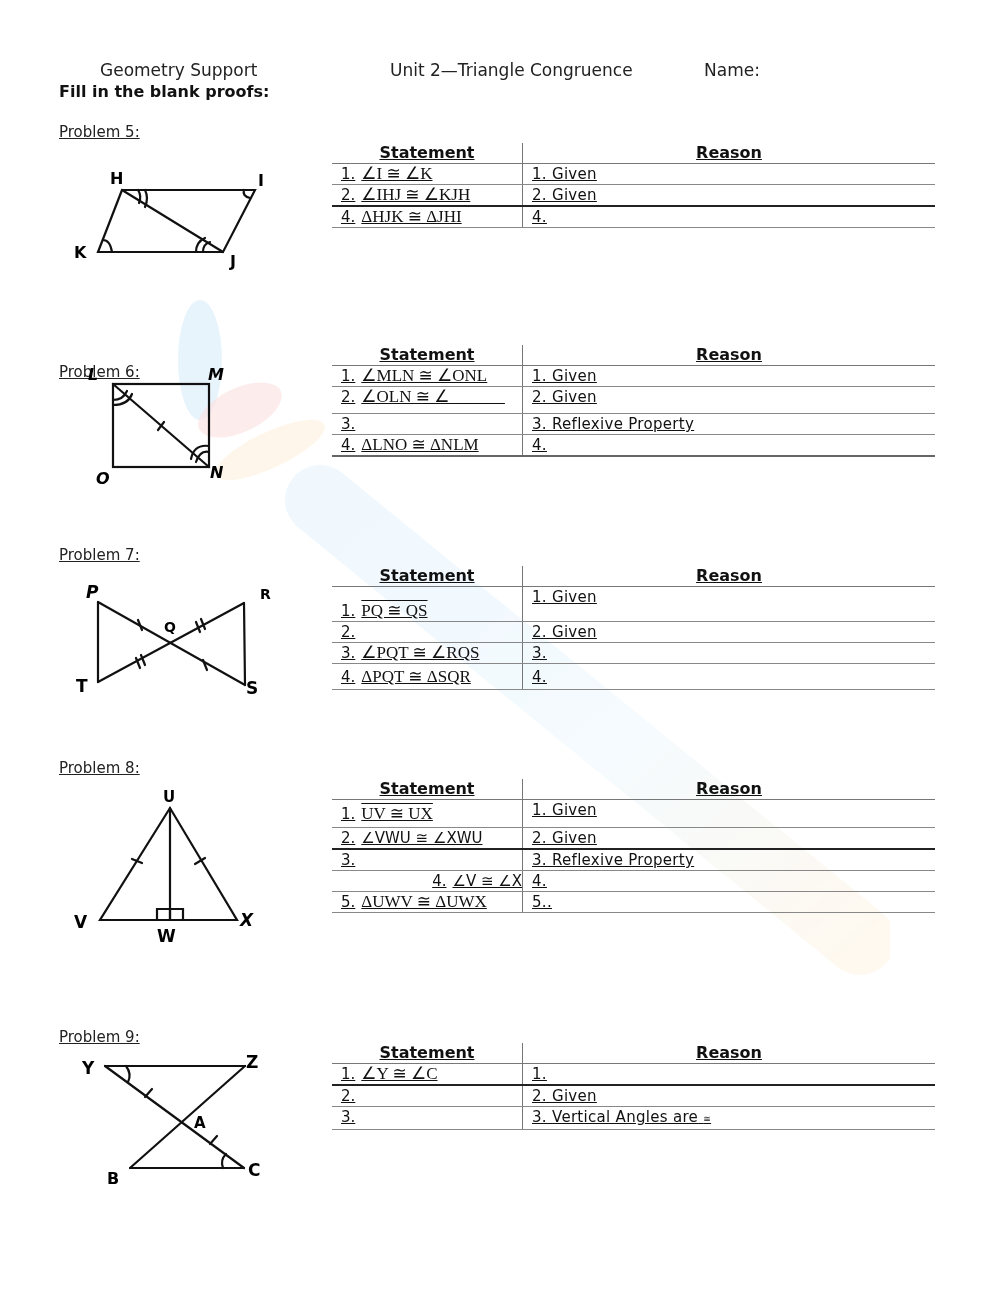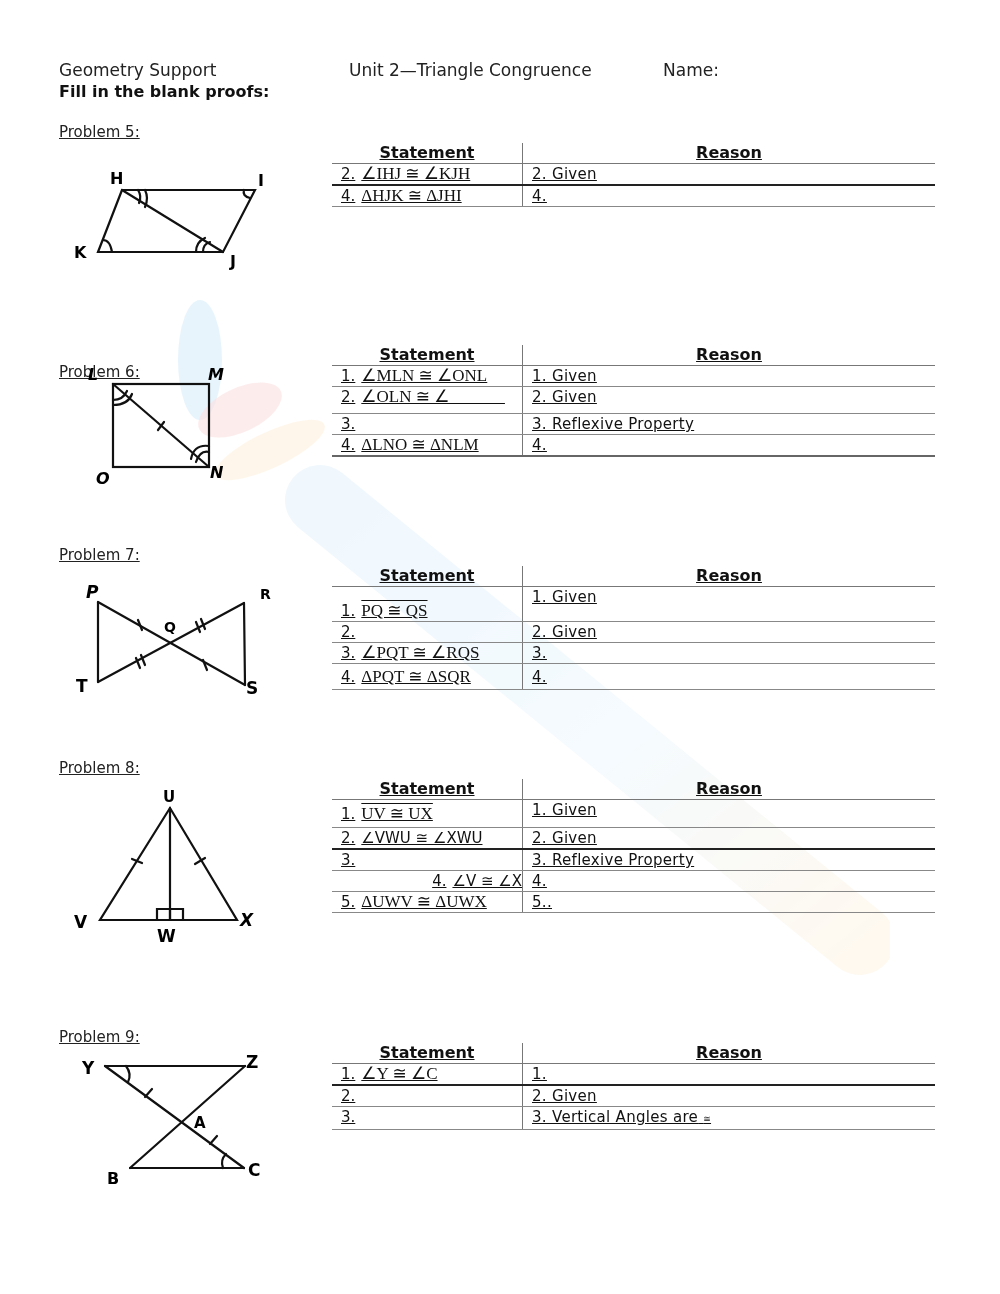--- a/index.html
+++ b/index.html
@@ -4,21 +4,21 @@
   <style>
     html, body { margin: 0; padding: 0; }
     body {
       width: 1000px; height: 1294px; background: #ffffff; position: relative; overflow: hidden;
       font-family: "DejaVu Sans", sans-serif; color: #111;
     }
     .watermark {
       position: absolute; left: 170px; top: 300px; width: 720px; height: 700px; pointer-events: none;
       opacity: 0.35;
     }
-    .hdr { position: absolute; top: 60px; font-size: 17px; color: #222; font-family: "DejaVu Sans", sans-serif; }
+    .hdr { position: absolute; top: 60px; font-size: 17px; color: #222; font-family: "DejaVu Sans", sans-serif; margin-left: 41px; }
     .subtitle { position: absolute; left: 59px; top: 82px; font-size: 16px; font-weight: bold; }
     .plabel { position: absolute; left: 59px; font-size: 15px; text-decoration: underline; color: #222; }
     .fig { position: absolute; left: 60px; }
     table.proof {
       position: absolute; left: 332px; width: 603px; border-collapse: collapse; font-size: 16px; text-decoration: underline;
     }
     table.proof th {
       font-weight: bold; font-size: 16px; padding: 0; height: 20px; line-height: 20px;
       border-bottom: 1px solid #777;
     }
@@ -70,20 +70,24 @@
   <text x="14" y="96" font-size="16">K</text>
   <text x="170" y="105" font-size="16">J</text>
 </svg>
 <table class="proof" style="top:143px;">
   <tbody>
       <tr>
     <th class="st">Statement</th>
     <th>Reason</th>
   </tr>
   <tr>
+    <td class="s"><span class="num">1.</span><span>∠I ≅ ∠K</span></td>
+    <td class="r">1.  Given</td>
+  </tr>
+  <tr>
     <td class="s"><span class="num">2.</span><span>∠IHJ ≅ ∠KJH</span></td>
     <td class="r">2.  Given</td>
   </tr>
   <tr>
     <td class="s" style="border-top:2px solid #222;"><span class="num">4.</span><span>ΔHJK ≅ ΔJHI</span></td>
     <td class="r" style="border-top:2px solid #222;">4.</td>
   </tr>
 </tbody>
   </table>
 

